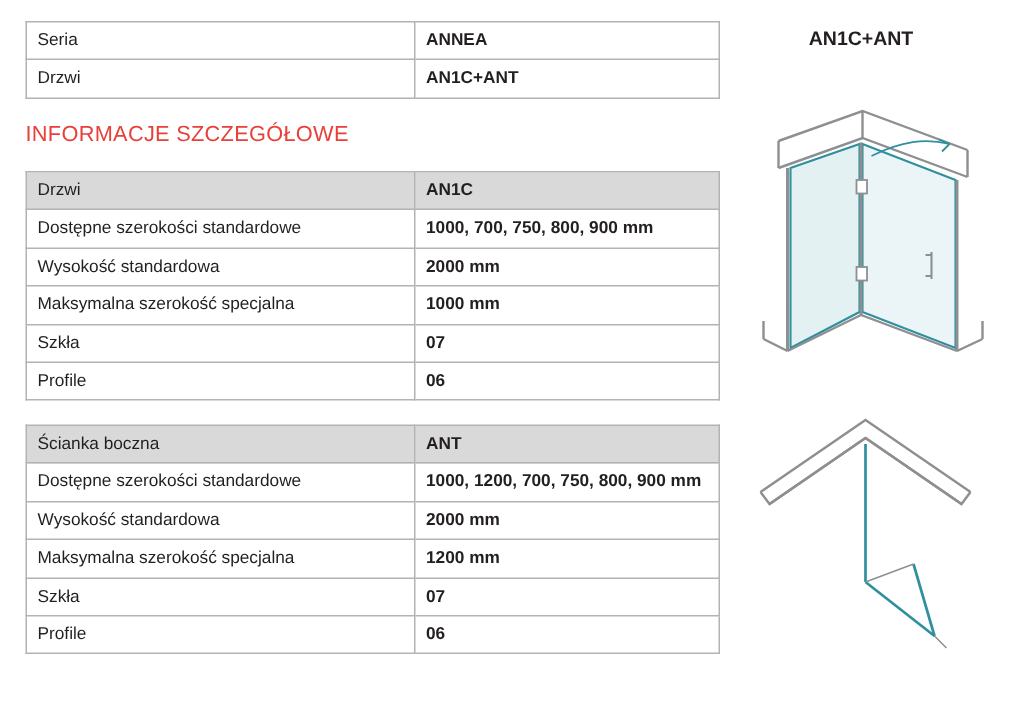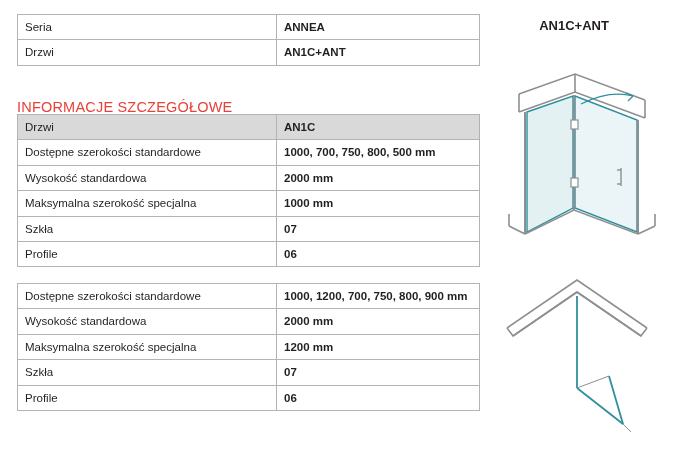--- a/index.html
+++ b/index.html
@@ -46,21 +46,21 @@
   }
   
   .tbl-top {
     position: absolute;
     left: 17px;
     top: 14px;
   }
   .section-title {
     position: absolute;
     left: 17px;
-    top: 99px;
+    top: 82px;
     font-size: 14.5px;
     color: #e8403a;
     letter-spacing: 0.2px;
     white-space: nowrap;
   }
   .tbl-door {
     position: absolute;
     left: 17px;
     top: 114px;
   }
@@ -117,21 +117,21 @@
   <div class="section-title">INFORMACJE SZCZEGÓŁOWE</div>
 
   <table class="spec tbl-door">
     <tbody>
         <tr class="head">
       <td class="label">Drzwi</td>
       <td class="value">AN1C</td>
     </tr>
     <tr>
       <td class="label">Dostępne szerokości standardowe</td>
-      <td class="value">1000, 700, 750, 800, 500 mm</td>
+      <td class="value">1000, 700, 750, 800, 900 mm</td>
     </tr>
     <tr>
       <td class="label">Wysokość standardowa</td>
       <td class="value">2000 mm</td>
     </tr>
     <tr>
       <td class="label">Maksymalna szerokość specjalna</td>
       <td class="value">1000 mm</td>
     </tr>
     <tr>
@@ -140,20 +140,24 @@
     </tr>
     <tr>
       <td class="label">Profile</td>
       <td class="value">06</td>
     </tr>
   </tbody>
     </table>
 
   <table class="spec tbl-wall">
     <tbody>
+        <tr class="head">
+      <td class="label">Ścianka boczna</td>
+      <td class="value">ANT</td>
+    </tr>
     <tr>
       <td class="label">Dostępne szerokości standardowe</td>
       <td class="value">1000, 1200, 700, 750, 800, 900 mm</td>
     </tr>
     <tr>
       <td class="label">Wysokość standardowa</td>
       <td class="value">2000 mm</td>
     </tr>
     <tr>
       <td class="label">Maksymalna szerokość specjalna</td>

